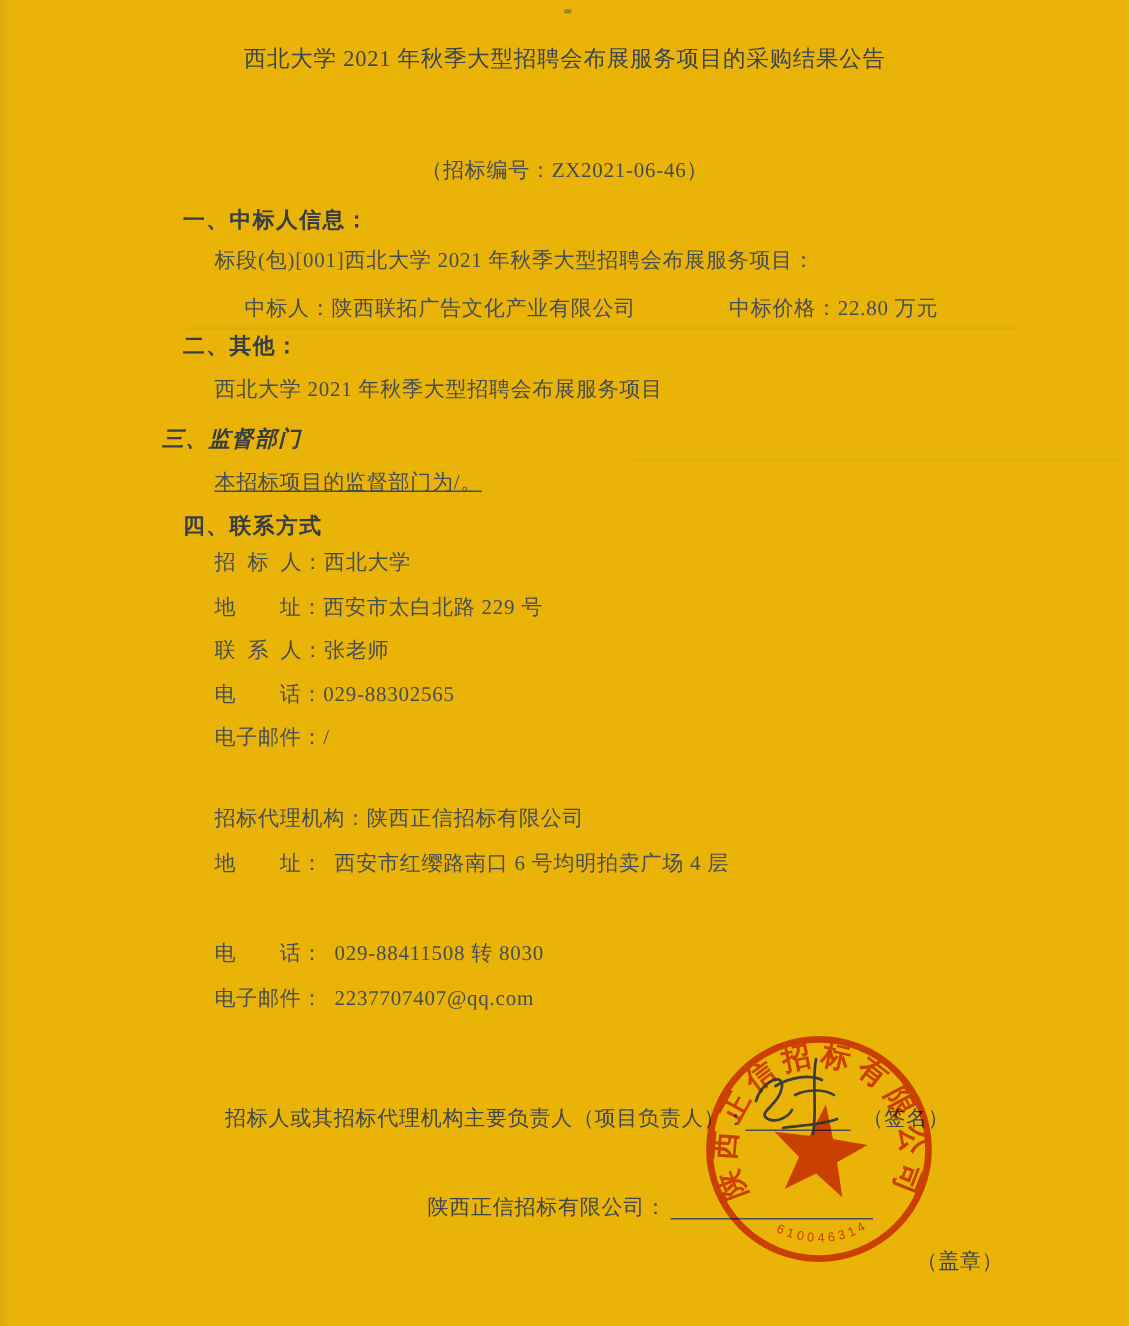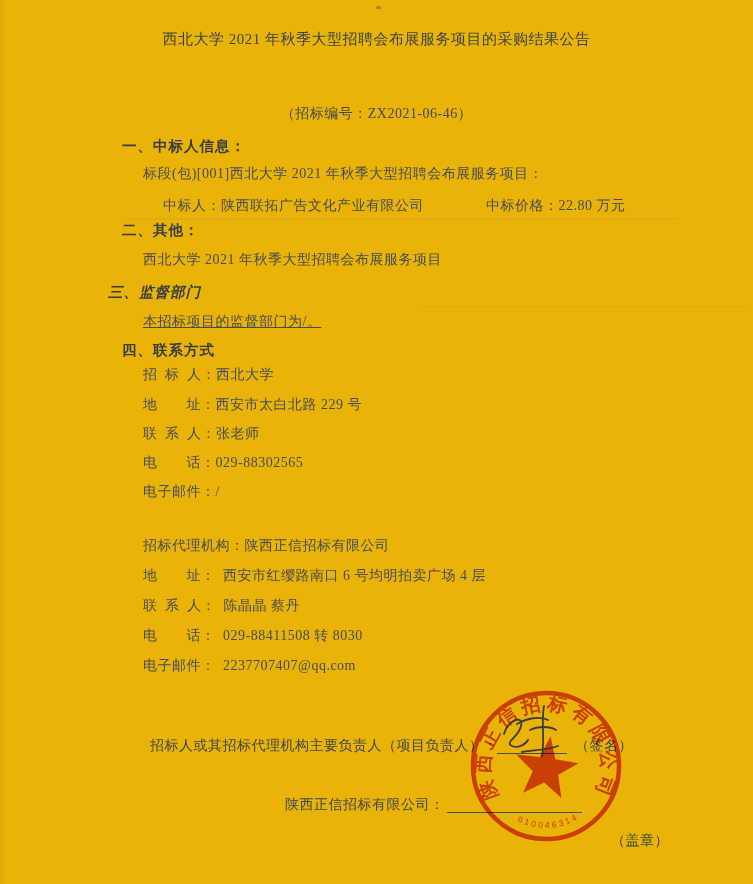--- a/index.html
+++ b/index.html
@@ -70,21 +70,20 @@
   <div class="abs head" style="top:341px; left:122px;">四、联系方式</div>
 
   <div class="abs contact-row" style="top:346px; left:143px;margin-top:20px;">招 标 人：西北大学</div>
   <div class="abs contact-row" style="top:396px; left:143px;">地  址：西安市太白北路 229 号</div>
   <div class="abs contact-row" style="top:425px; left:143px;">联 系 人：张老师</div>
   <div class="abs contact-row" style="top:454px; left:143px;">电  话：029-88302565</div>
   <div class="abs contact-row" style="top:483px; left:143px;">电子邮件：/</div>
 
   <div class="abs contact-row" style="top:537px; left:143px;">招标代理机构：陕西正信招标有限公司</div>
   <div class="abs contact-row" style="top:567px; left:143px;">地  址： 西安市红缨路南口 6 号均明拍卖广场 4 层</div>
-  <div class="abs contact-row" style="top:597px; left:143px;">联 系 人： 陈晶晶 蔡丹</div>
   <div class="abs contact-row" style="top:627px; left:143px;">电  话： 029-88411508 转 8030</div>
   <div class="abs contact-row" style="top:657px; left:143px;">电子邮件： 2237707407@qq.com</div>
 
   <div class="abs sig-label" style="top:737px; left:150px;">招标人或其招标代理机构主要负责人（项目负责人）：</div>
   <div class="abs sig-underline" style="top:753px; left:497px; width:70px;"></div>
   <div class="abs sig-label" style="top:737px; left:575px;">（签名）</div>
 
   <div class="abs sig-label" style="top:796px; left:285px;">陕西正信招标有限公司：</div>
   <div class="abs sig-underline" style="top:812px; left:447px; width:135px;"></div>
   <div class="abs sig-label" style="top:796px; left:611px;margin-top:36px;">（盖章）</div>

